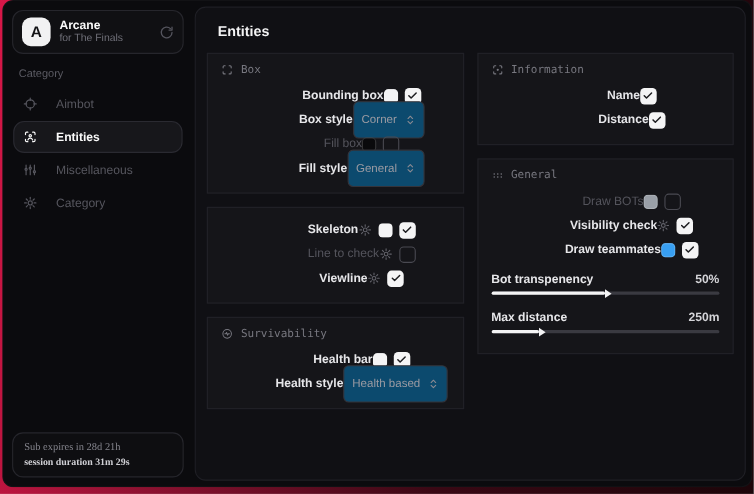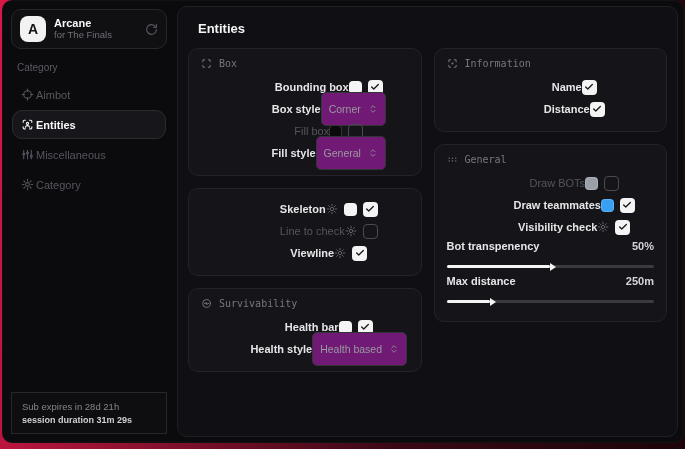--- a/index.html
+++ b/index.html
@@ -24,63 +24,63 @@
     width:26px; height:26px; border-radius:8px; background:#f2f2f3; color:#131316;
     display:flex; align-items:center; justify-content:center; font-weight:bold; font-size:14px;
   }
   .brand-text { flex:1; line-height:1.15; }
   .brand-name { font-size:11px; font-weight:bold; color:#fafafa; }
   .brand-sub { font-size:9.5px; color:#6f6f78; }
   .refresh-btn { color:#55555e; display:flex; cursor:pointer; }
   .category-label { font-size:10px; color:#5b5b63; margin:13px 6px 7px; }
   .nav { display:flex; flex-direction:column; gap:1px; }
   .nav-item {
-    display:flex; align-items:center; gap:2px; height:29px; padding:0 8px; margin:0 1px;
+    display:flex; align-items:center; gap:17px; height:29px; padding:0 8px; margin:0 1px;
     font-size:11px; color:#56565e; border:1px solid transparent; border-radius:10px; cursor:pointer;
   }
   .nav-item.active { color:#fafafa; background:#17171b; border-color:#2a2a31; font-weight:bold; }
   .nav-item .nicon { display:flex; }
   .sub-card {
-    position:absolute; left:8px; right:8px; bottom:8px; border:1px solid #26262c; border-radius:0;
-    padding:8px 10px; font-family:Liberation Sans, sans-serif; background:#0e0e11;
+    position:absolute; left:8px; right:8px; bottom:8px; border:1px solid #26262c; border-radius:10px;
+    padding:8px 10px; font-family:Liberation Serif, serif; background:#0e0e11;
   }
   .sub-line1 { font-size:9.5px; color:#84848c; margin-bottom:3px; white-space:nowrap; }
   .sub-line2 { font-size:9px; color:#cfcfd4; font-weight:bold; white-space:nowrap; }
   
   .main-wrap { flex:1; padding:5px 5px 5px 2px; }
   .main-panel {
     width:100%; height:100%; background:#101014; border:1px solid #1f1f25; border-radius:10px;
     padding:14px 10px 10px; overflow:hidden;
   }
   .page-title { font-size:13px; font-weight:bold; color:#f4f4f5; margin:0 0 12px 10px; }
   .columns { display:flex; gap:12px; padding:0 0; }
   .col { flex:1; display:flex; flex-direction:column; gap:12px; }
-  .panel { background:#151519; border:1px solid #222228; border-radius:10px; padding:9px 12px 11px; }
+  .panel { background:#151519; border:1px solid #222228; border-radius:0; padding:9px 12px 11px; }
   .panel-header {
     display:flex; align-items:center; gap:7px; color:#77777f;
     font-family:"DejaVu Sans Mono", monospace; font-size:10px; margin-bottom:7px;
   }
   .row { display:flex; align-items:center; justify-content:center; height:22px;margin-left:48px; }
   .row-label { font-size:11px; font-weight:bold; color:#e6e6e9; }
   .row-label.dim { color:#54545c; font-weight:normal; }
   .controls { display:flex; align-items:center; gap:6px; }
   .swatch { width:13px; height:13px; border-radius:4px; border:1px solid rgba(255,255,255,0.18); cursor:pointer; }
   .checkbox {
     width:15px; height:15px; border-radius:4px; display:flex; align-items:center; justify-content:center; cursor:pointer;
   }
   .checkbox.checked { background:#f4f4f5; color:#1c1c1f; }
   .checkbox.unchecked { border:1.5px solid #4a4a52; background:transparent; }
   .gear-btn { color:#63636b; display:flex; cursor:pointer; }
   .dropdown {
     display:flex; align-items:center; gap:7px; height:14px; padding:16px 7px; border-radius:5px;
-    background:#701a75; border:1px solid #34343b; color:#9a9aa2; font-size:10.5px; cursor:pointer;
+    background:#0c4a6e; border:1px solid #34343b; color:#9a9aa2; font-size:10.5px; cursor:pointer;
   }
   .dropdown .chev { color:#8a8a92; display:flex; }
   .slider-group { margin-top:2px; }
-  .slider-label-row { display:flex; justify-content:space-between; align-items:flex-start; height:20px; }
+  .slider-label-row { display:flex; justify-content:space-between; align-items:flex-end; height:20px; }
   .slider-value { font-size:11px; font-weight:bold; color:#d4d4d8; }
   .slider-track { position:relative; height:3px; background:#3a3a41; border-radius:2px; margin:5px 0 7px; cursor:pointer; }
   .slider-fill { position:absolute; left:0; top:0; height:3px; background:#f4f4f5; border-radius:2px; }
   .slider-thumb {
     position:absolute; right:-6px; top:50%; transform:translateY(-50%);
     width:0; height:0; border-left:6px solid #f4f4f5; border-top:4px solid transparent; border-bottom:4px solid transparent;
   }
   svg { display:block; }
 </style>
 </head>
@@ -353,39 +353,39 @@
               <span>General</span>
             </div>
             <div class="row">
               <span class="row-label dim">Draw BOTs</span>
               <span class="controls">
                 <span class="swatch" style="background:#9aa0a8"></span>
                 <span class="checkbox unchecked"></span>
               </span>
             </div>
             <div class="row">
-              <span class="row-label">Draw teammates</span>
-              <span class="controls">
-                <span class="swatch" style="background:#389ff2"></span>
-                <span class="checkbox checked">
-                  <svg width="10" height="10" viewBox="0 0 24 24" fill="none" stroke="currentColor" stroke-width="3.2" stroke-linecap="round" stroke-linejoin="round">
-                      <polyline points="20 6 9 17 4 12"></polyline>
-                    </svg>
-                </span>
-              </span>
-            </div>
-            <div class="row">
               <span class="row-label">Visibility check</span>
               <span class="controls">
                 <span class="gear-btn">
                   <svg width="12" height="12" viewBox="0 0 24 24" fill="none" stroke="currentColor" stroke-width="2" stroke-linecap="round">
                       <circle cx="12" cy="12" r="3.4"></circle>
                       <path d="M12 2.5v3M12 18.5v3M2.5 12h3M18.5 12h3M5.3 5.3l2.1 2.1M16.6 16.6l2.1 2.1M18.7 5.3l-2.1 2.1M7.4 16.6l-2.1 2.1"></path>
                     </svg>
                 </span>
+                <span class="checkbox checked">
+                  <svg width="10" height="10" viewBox="0 0 24 24" fill="none" stroke="currentColor" stroke-width="3.2" stroke-linecap="round" stroke-linejoin="round">
+                      <polyline points="20 6 9 17 4 12"></polyline>
+                    </svg>
+                </span>
+              </span>
+            </div>
+            <div class="row">
+              <span class="row-label">Draw teammates</span>
+              <span class="controls">
+                <span class="swatch" style="background:#389ff2"></span>
                 <span class="checkbox checked">
                   <svg width="10" height="10" viewBox="0 0 24 24" fill="none" stroke="currentColor" stroke-width="3.2" stroke-linecap="round" stroke-linejoin="round">
                       <polyline points="20 6 9 17 4 12"></polyline>
                     </svg>
                 </span>
               </span>
             </div>
 
             <div class="slider-group">
               <div class="slider-label-row">

